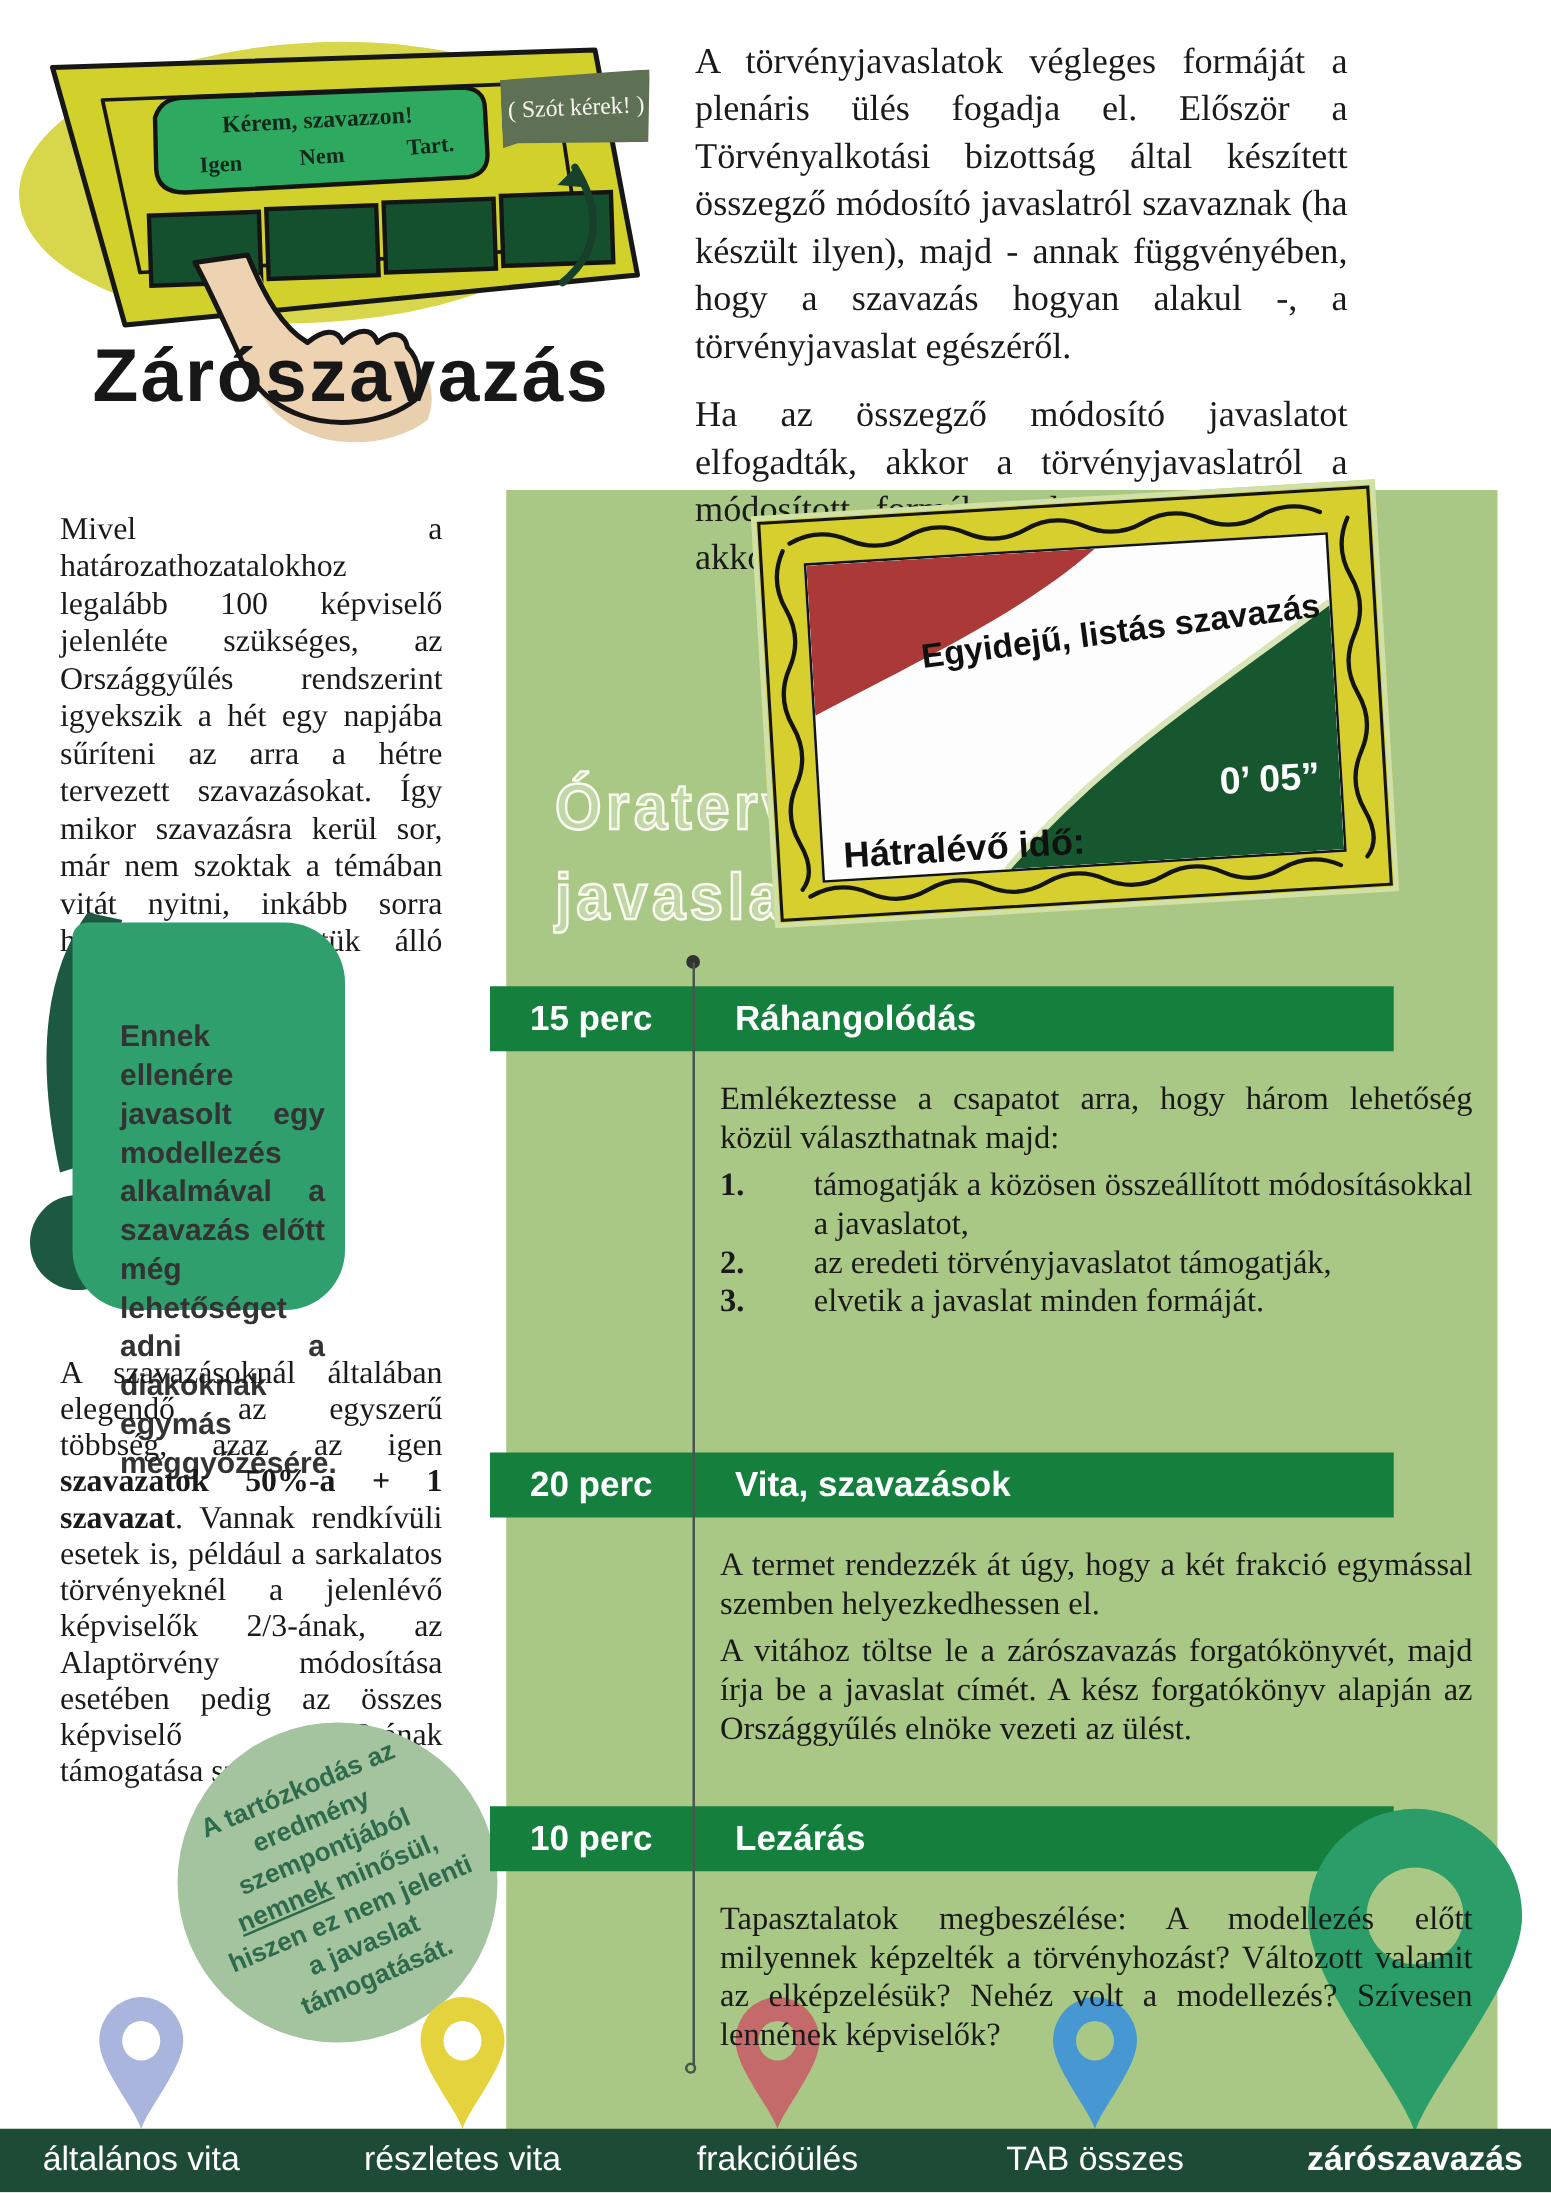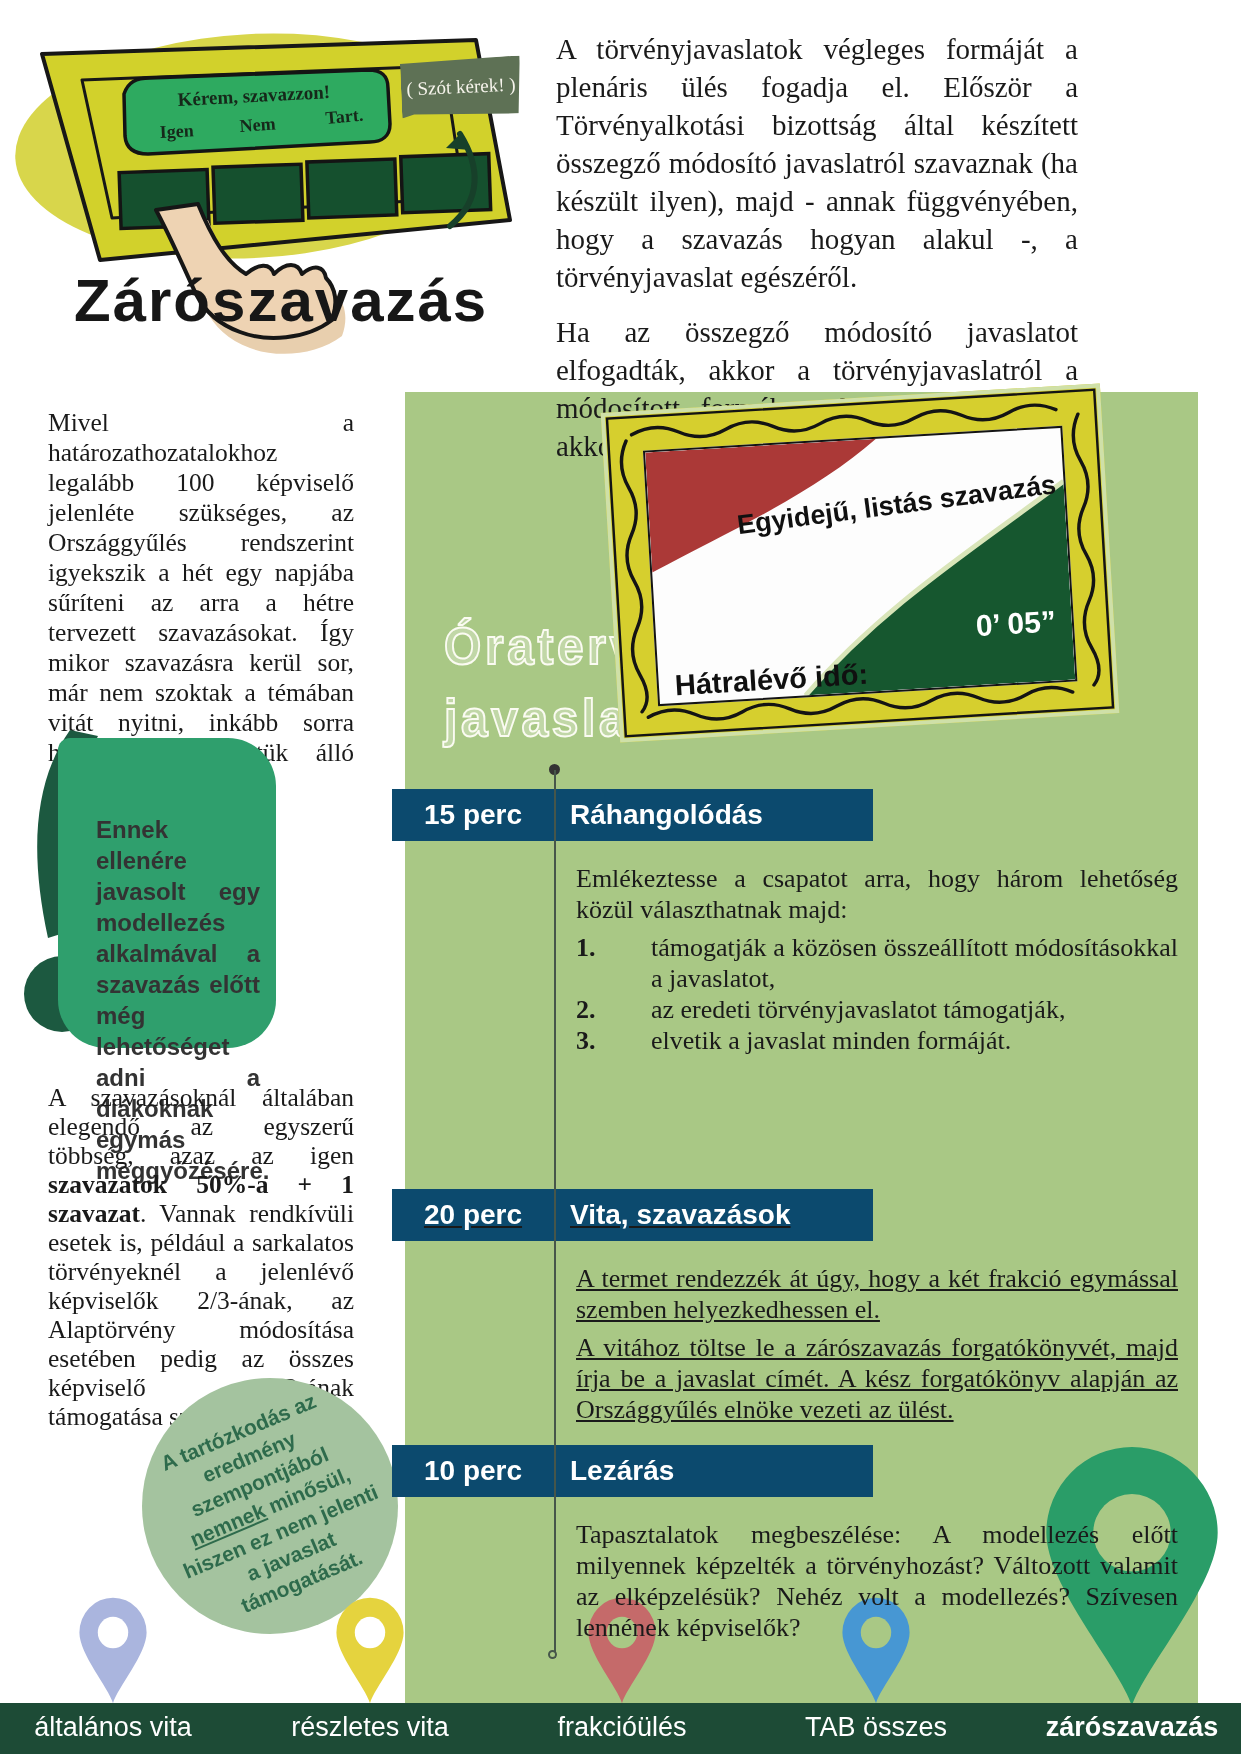--- a/index.html
+++ b/index.html
@@ -59,24 +59,24 @@
   .frame-time{position:absolute;right:16px;top:176px;font-family:"Liberation Sans",sans-serif;
         font-weight:700;font-size:30px;color:#fff;}
 
   
   .timeline-line{position:absolute;left:554px;top:770px;width:2px;height:888px;background:#46564a;z-index:5;}
   .timeline-dot{position:absolute;left:549px;top:764px;width:11px;height:11px;border-radius:50%;background:#333;z-index:5;}
   .timeline-end{position:absolute;left:548px;top:1650px;width:9px;height:9px;border-radius:50%;
         border:2px solid #46564a;background:#a9c885;z-index:5;}
 
   .section{position:absolute;left:392px;width:792px;}
-  .bar{width:481px;height:52px;background:#0c4a6e;display:flex;align-items:center;
+  .bar{width:723px;height:52px;background:#15803d;display:flex;align-items:center;
         font-family:"Liberation Sans",sans-serif;font-weight:700;font-size:28px;color:#fff;}
   .bar .dur{width:162px;text-align:center;}
-  .bar .bar-title{padding-left:16px;}
+  .bar .bar-title{padding-left:34px;}
   .sec-body{margin:22px 6px 0 184px;font-size:26px;line-height:31px;text-align:justify;position:relative;z-index:4;}
   .sec-body p{margin:0 0 7px 0;}
   .olist{margin-top:2px;}
   .olist-row{display:grid;grid-template-columns:75px 1fr;}
   .olist-num{font-weight:700;}
 
   
   .footer-bar{position:absolute;left:0;top:1703px;width:1241px;height:51px;background:#1d4b36;z-index:6;}
   .pin{position:absolute;z-index:3;}
   .pin svg{display:block;width:100%;height:100%;}
@@ -186,21 +186,21 @@
               <div>az eredeti törvényjavaslatot támogatják,</div>
             </div>
             <div class="olist-row" data-interactable="false">
               <div class="olist-num">3.</div>
               <div>elvetik a javaslat minden formáját.</div>
             </div>
           </div>
         </div>
     </div>
 
-    <div class="section" data-interactable="false" style="top: 1189px; text-decoration: underline;">
+    <div class="section" data-interactable="false" style="top: 1162px;">
       <div class="bar" data-interactable="false">
         <div class="dur" data-interactable="false">20 perc</div>
         <div class="bar-title" data-interactable="false">Vita, szavazások</div>
       </div>
       <div class="sec-body" data-interactable="false">
           <p data-interactable="false">A termet rendezzék át úgy, hogy a két frakció egymással szemben helyezkedhessen el.</p>
           <p data-interactable="false">A vitához töltse le a zárószavazás forgatókönyvét, majd írja be a javaslat címét. A kész forgatókönyv alapján az Országgyűlés elnöke vezeti az ülést.</p>
         </div>
     </div>
 

